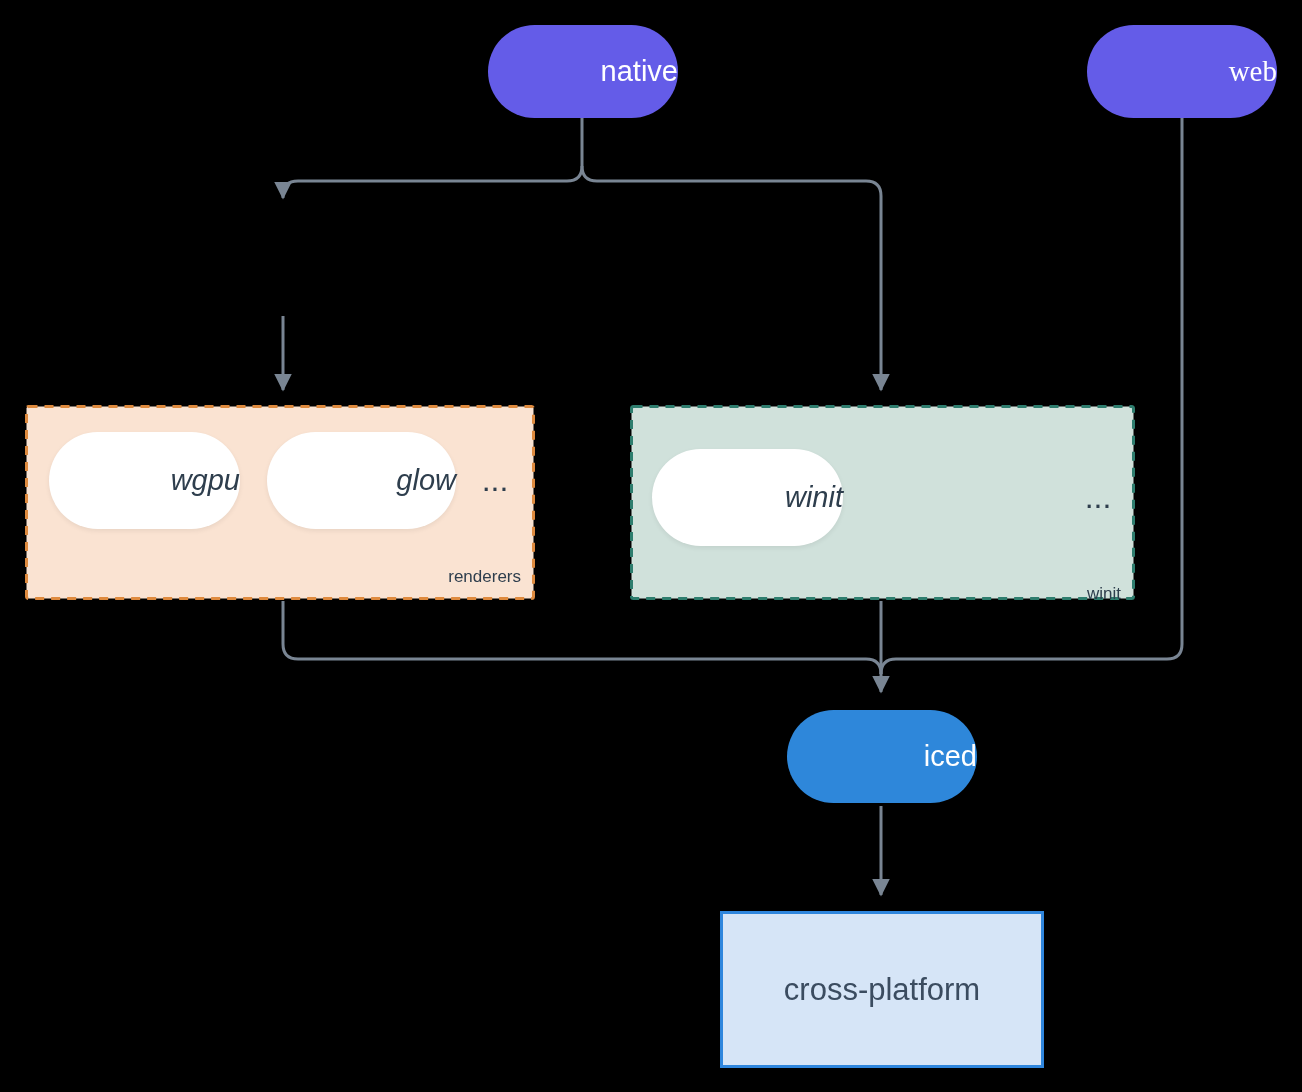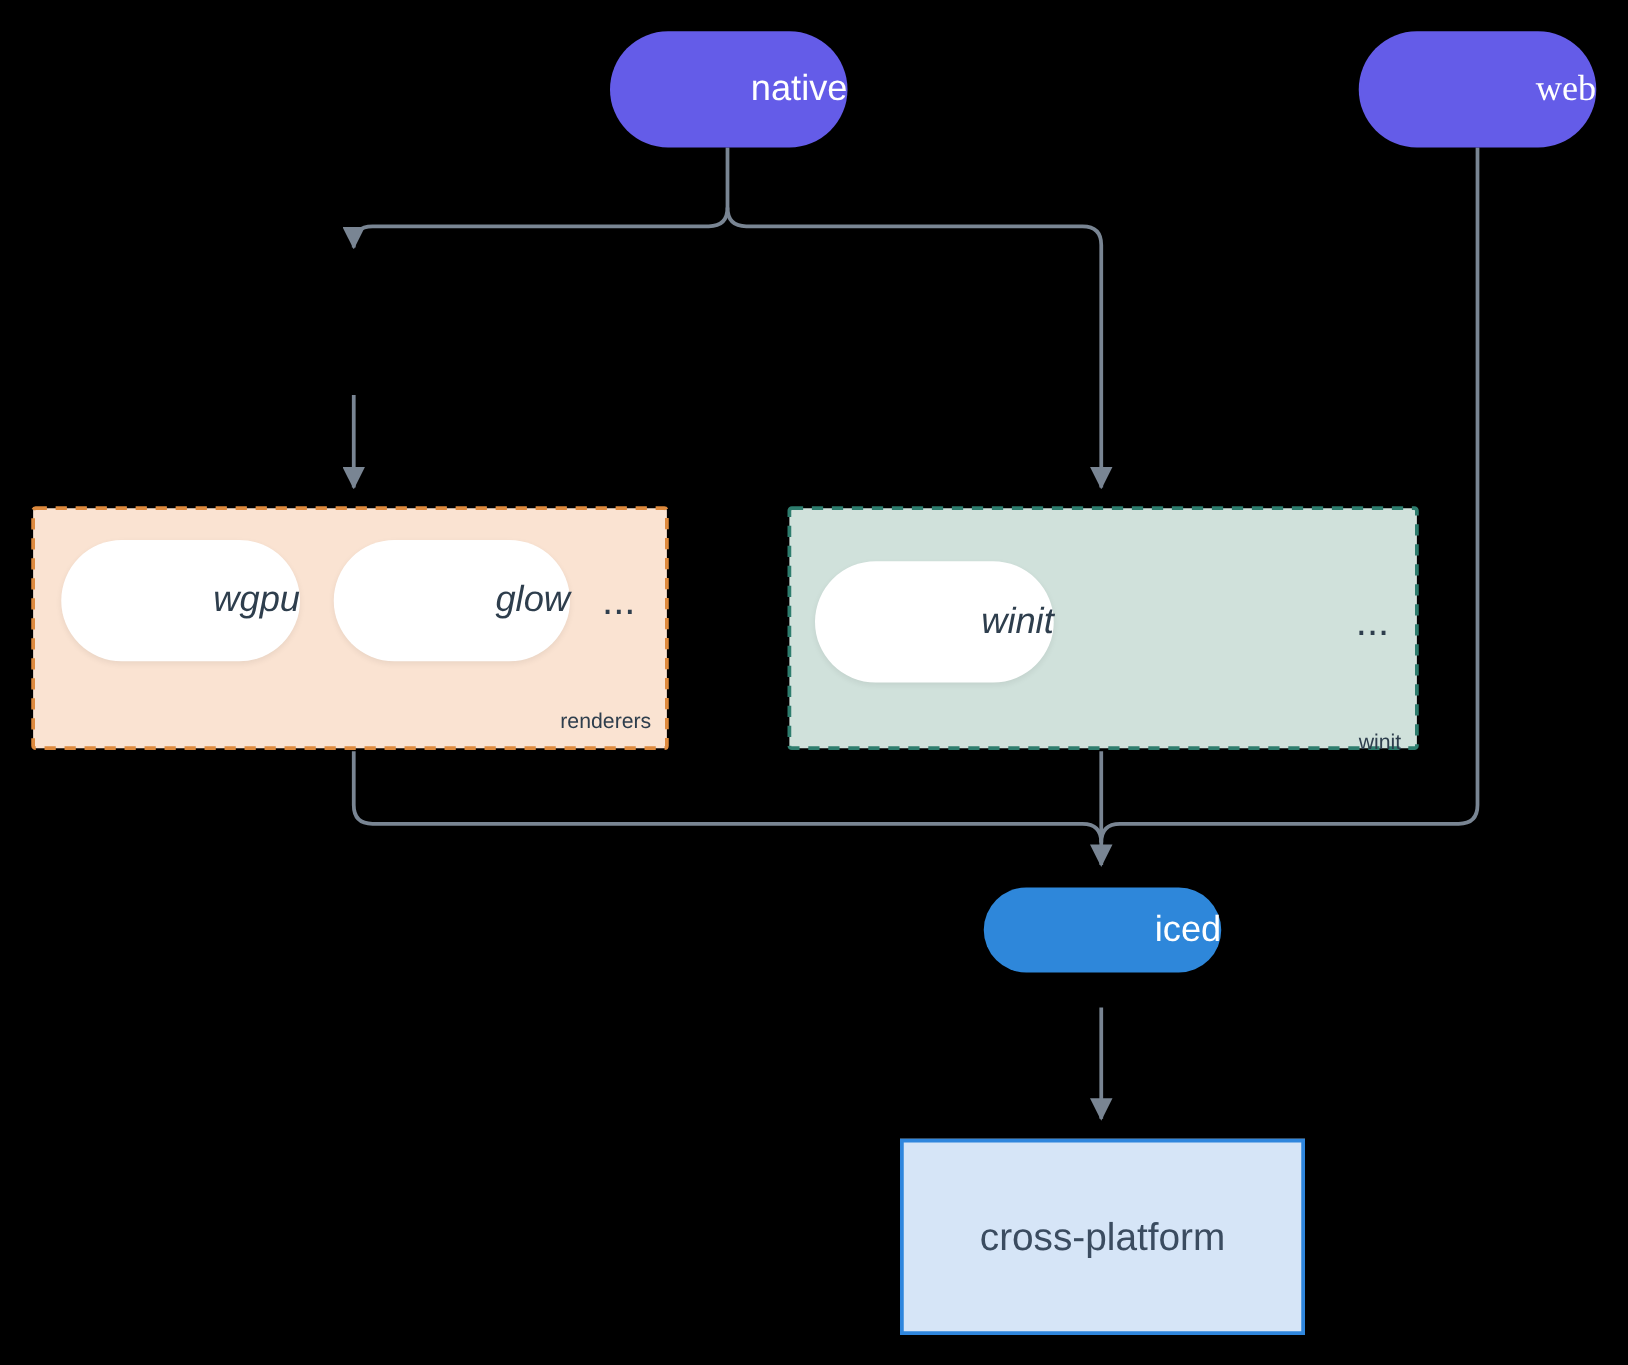--- a/index.html
+++ b/index.html
@@ -139,21 +139,21 @@
   </div>
 
   <div class="group" style="left:630px; top:422px; width:505px; height:195px;">
     <div class="node pill-white" style="left:22px; top:27px; width:191px; height:97px;">
       <span>winit</span>
     </div>
     <div class="dots" style="left:446px;">...</div>
     <div class="group-label">winit</div>
   </div>
 
-  <div class="node pill-blue" style="left:787px; top:710px; width:190px; height:68px;">
+  <div class="node pill-blue" style="left:787px; top:710px; width:190px; height:93px;">
     <span>iced</span>
   </div>
 
   <div class="app-box">
     <span>cross-platform</span>
   </div>
 
 </div>
 
 </body></html>

